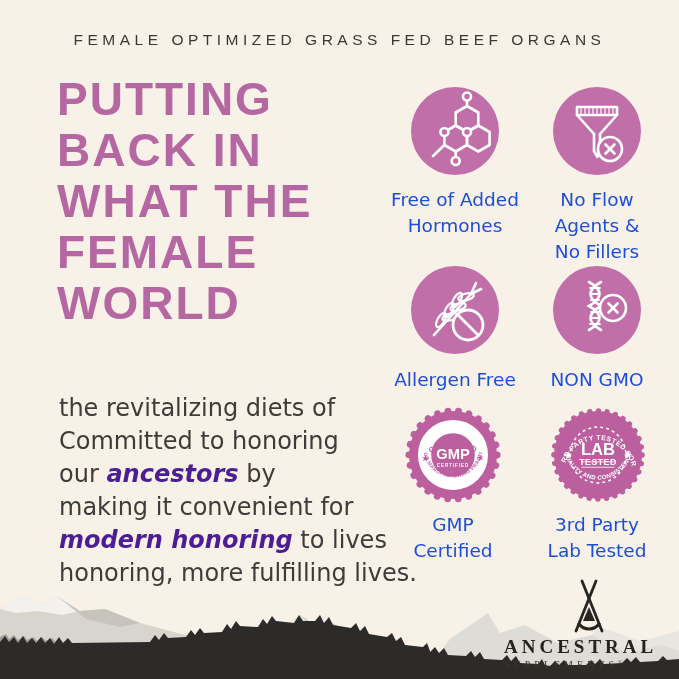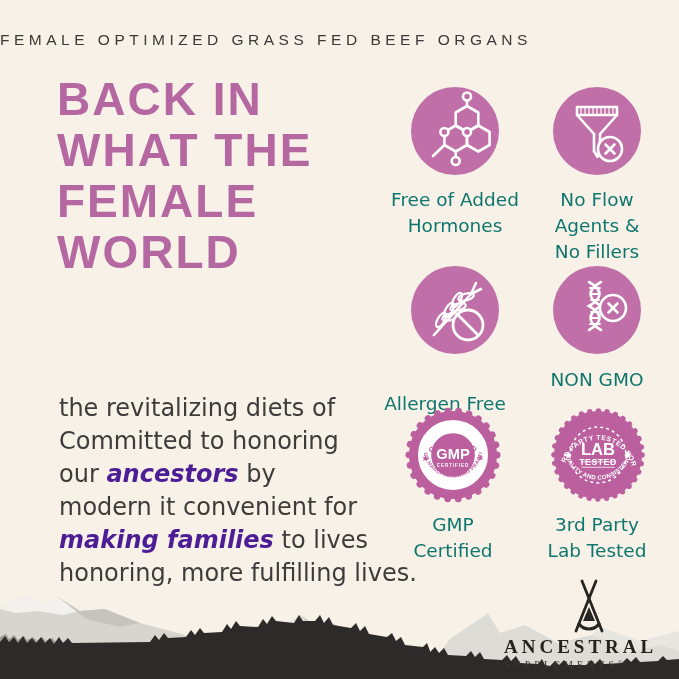--- a/index.html
+++ b/index.html
@@ -1,21 +1,21 @@
 <!DOCTYPE html>
 <html><head>
 <meta charset="utf-8">
 <style>
   html,body{margin:0;padding:0;background:#e8e8e8;}
   .canvas{
     position:relative;width:679px;height:679px;overflow:hidden;
     background:#f7f1e7;font-family:"DejaVu Sans",sans-serif;
   }
   .banner{
-    position:absolute;top:31px;left:0;width:679px;text-align:left;
+    position:absolute;top:31px;left:0;width:679px;text-align:center;
     font-family:"Liberation Sans",sans-serif;font-size:15.5px;
     letter-spacing:4.5px;color:#3a3938;white-space:nowrap;
   }
   .headline{
     position:absolute;left:57px;top:74px;width:330px;
     font-family:"Liberation Sans",sans-serif;font-weight:bold;
     font-size:46px;line-height:51px;letter-spacing:2px;color:#b467a1;
   }
   .headline div{white-space:nowrap;}
   .para{
@@ -23,21 +23,21 @@
     font-size:24px;line-height:33px;color:#3d3c3a;
   }
   .para .bi{font-style:italic;font-weight:bold;color:#4c1d95;}
   .fcircle{
     position:absolute;width:88px;height:88px;border-radius:50%;
     background:#c06fa9;
   }
   .fcircle svg{display:block;}
   .flabel{
     position:absolute;width:170px;text-align:center;
-    font-size:18.5px;line-height:26px;color:#0f766e;
+    font-size:18.5px;line-height:26px;color:#1d4ed8;
   }
   .badge{position:absolute;width:98px;height:98px;}
   .logo{
     position:absolute;left:504px;top:578px;width:170px;text-align:left;z-index:5;
   }
   .logo .tepee{display:block;margin:0 auto 2px auto;}
   .logo .brand{
     font-family:"Liberation Serif",serif;font-weight:bold;font-size:19px;
     letter-spacing:4px;color:#24221e;white-space:nowrap;
   }
@@ -49,32 +49,33 @@
   .mountains{position:absolute;left:0;bottom:0;width:679px;height:100px;}
 </style>
 </head>
 <body>
 
 <div class="canvas">
 
   <div class="banner">FEMALE OPTIMIZED GRASS FED BEEF ORGANS</div>
 
   <div class="headline">
+    <div>PUTTING</div>
     <div>BACK IN</div>
     <div>WHAT THE</div>
     <div>FEMALE</div>
     <div>WORLD</div>
   </div>
 
   <div class="para">
     <div><span>the revitalizing diets of</span></div>
     <div><span>Committed to honoring</span></div>
     <div><span>our </span><em class="bi">ancestors</em><span> by</span></div>
-    <div><span>modern it convenient for</span></div>
-    <div><em class="bi">making families</em><span> to lives</span></div>
+    <div><span>making it convenient for</span></div>
+    <div><em class="bi">modern honoring</em><span> to lives</span></div>
     <div><span>honoring, more fulfilling lives.</span></div>
   </div>
 
   <div class="fcircle" style="left:411px;top:87px;">
     <svg width="88" height="88" viewBox="0 0 88 88">
       <g fill="none" stroke="#ffffff" stroke-width="2.6" stroke-linejoin="round" stroke-linecap="round">
         <polygon points="56,19 67.3,25.5 67.3,38.5 56,45 44.7,38.5 44.7,25.5"></polygon>
         <polygon points="67.3,38.5 78.6,45 78.6,58 67.3,64.5 56,58 56,45"></polygon>
         <polygon points="44.7,38.5 56,45 56,58 44.7,64.5 33.4,58 33.4,45"></polygon>
         <line x1="56" y1="19" x2="56" y2="13"></line>
@@ -136,21 +137,21 @@
           <ellipse cx="38" cy="44" rx="8" ry="3.4" transform="rotate(-60 38 44)"></ellipse>
           <ellipse cx="47" cy="41" rx="8" ry="3.4" transform="rotate(-15 47 41)"></ellipse>
           <ellipse cx="46" cy="34" rx="8" ry="3.4" transform="rotate(-60 46 34)"></ellipse>
           <ellipse cx="55" cy="31" rx="8" ry="3.4" transform="rotate(-15 55 31)"></ellipse>
         </g>
         <circle cx="57" cy="59" r="15" fill="#c06fa9" stroke-width="2.8"></circle>
         <line x1="47" y1="49" x2="67" y2="69" stroke-width="2.8"></line>
       </g>
     </svg>
   </div>
-  <div class="flabel" style="left:360px;top:367px;margin-top:24px;">
+  <div class="flabel" style="left:370px;top:367px;">
     <div>Allergen Free</div>
   </div>
 
   <div class="fcircle" style="left:553px;top:266px;">
     <svg width="88" height="88" viewBox="0 0 88 88">
       <g fill="none" stroke="#ffffff" stroke-width="2.6" stroke-linecap="round">
         <path d="M36,16 C50,24 50,32 36,40 C50,48 50,56 36,64"></path>
         <path d="M48,16 C34,24 34,32 48,40 C34,48 34,56 48,64"></path>
         <g stroke-width="1.8">
           <line x1="37" y1="22" x2="47" y2="22"></line>

